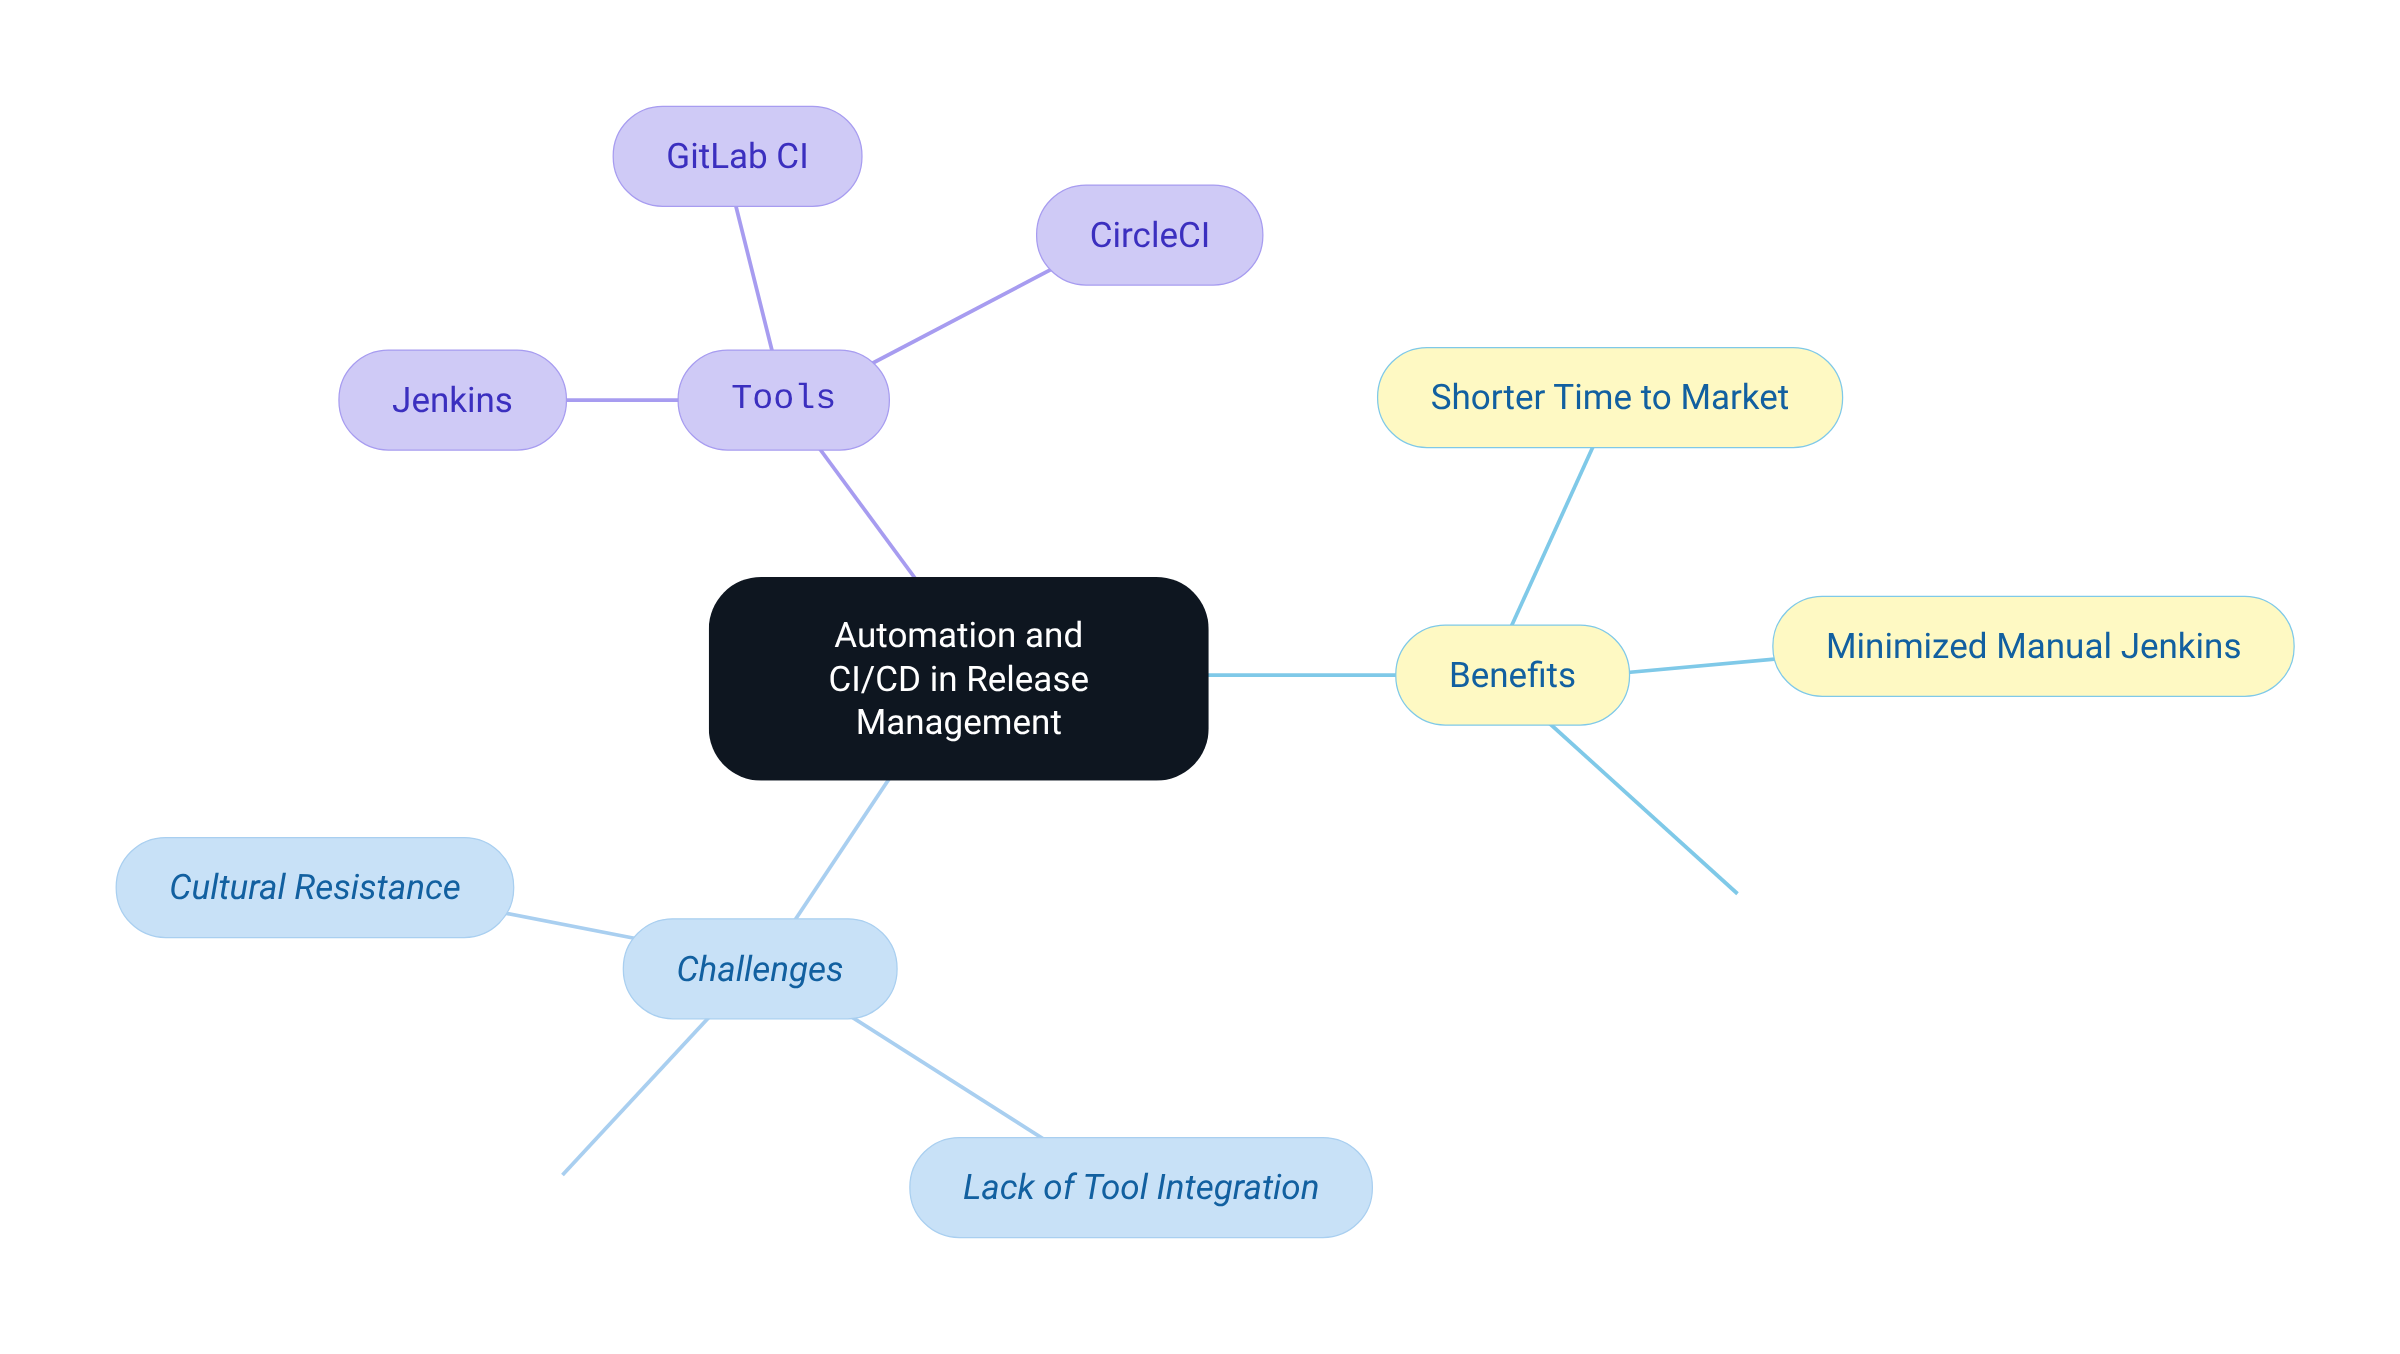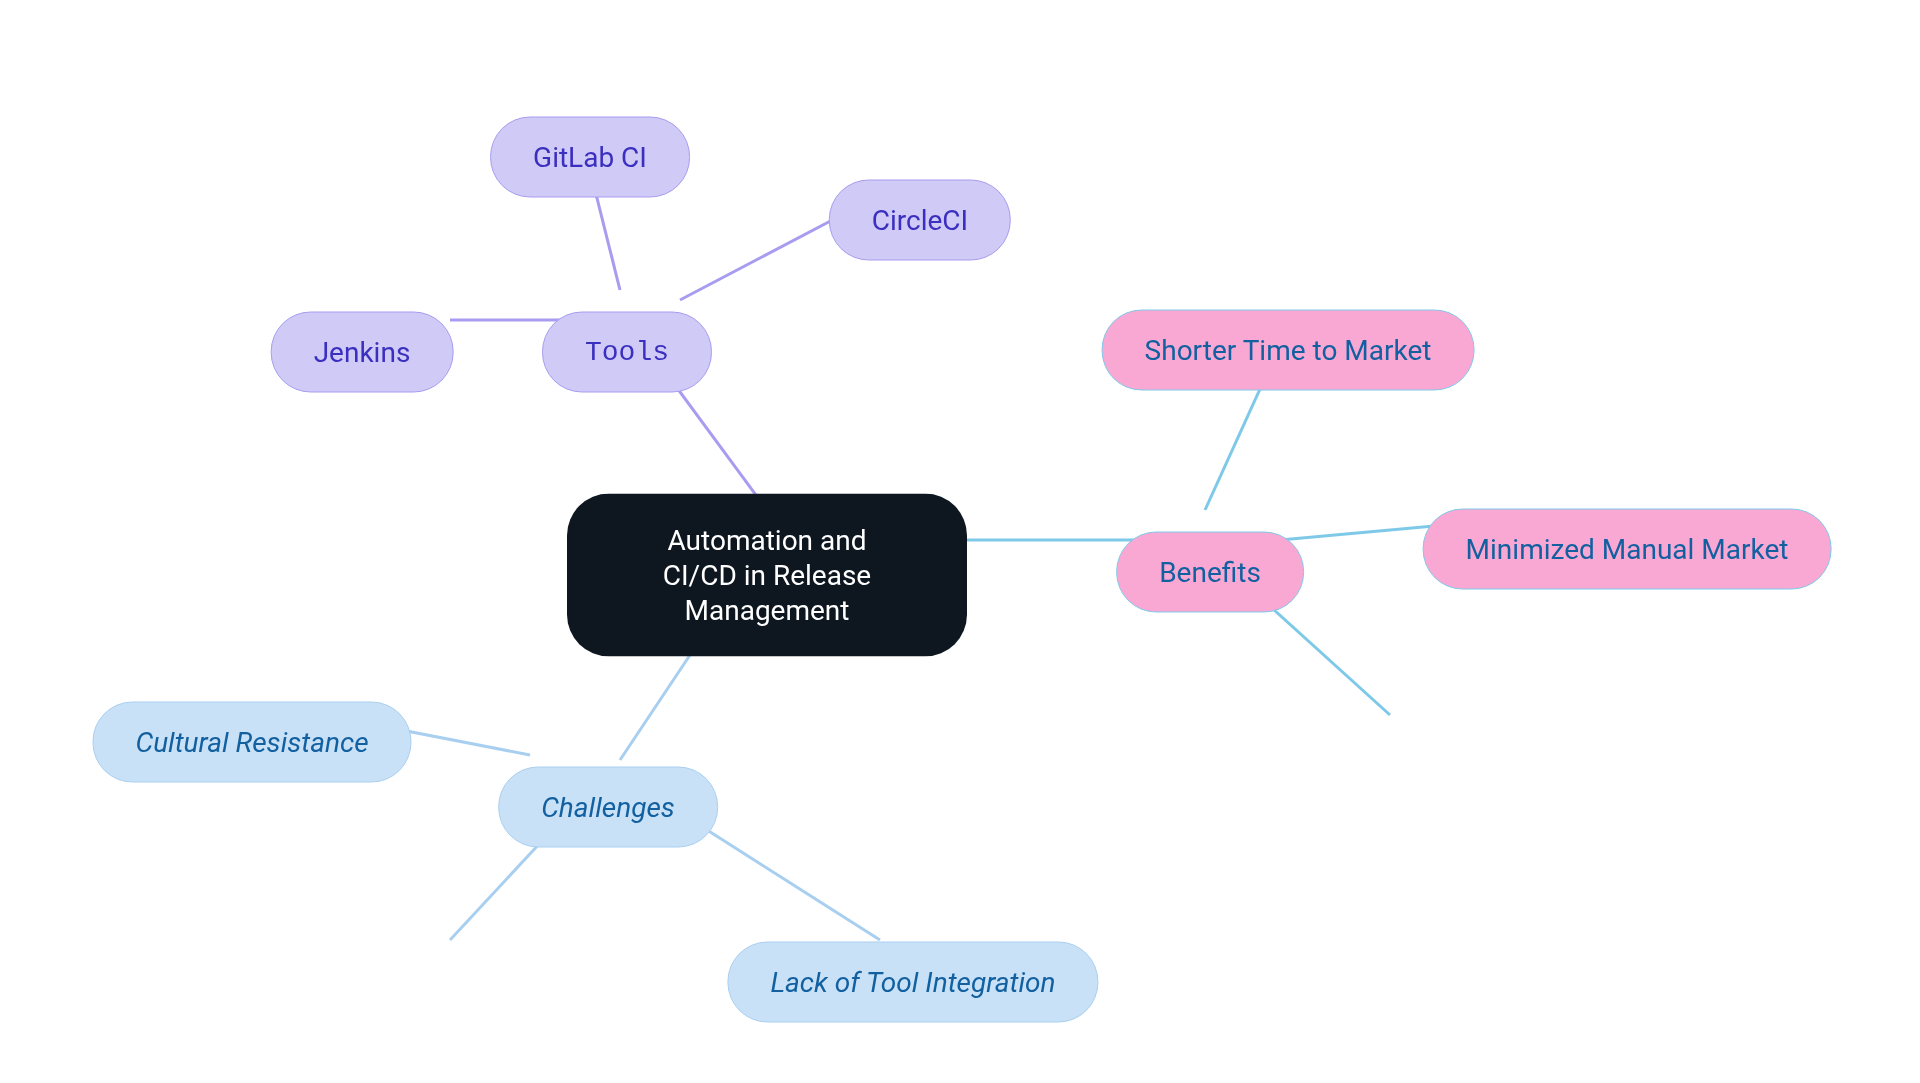--- a/index.html
+++ b/index.html
@@ -27,38 +27,37 @@
     position: absolute;
     padding: 22px 42px;
     border-radius: 40px;
     font-size: 28px;
     line-height: 1.25;
     text-align: center;
     white-space: nowrap;
     transform: translate(-50%, -50%);
     box-sizing: border-box;
     border: 1.5px solid transparent;
-    margin-top: 32px;
   }
   .node.center {
     background: #0e1620;
     color: #ffffff;
     white-space: normal;
     width: 400px;
     padding: 28px 60px;
     border-radius: 42px;
     font-size: 28px;
   }
   .node.purple {
     background: #cfcaf6;
     border-color: #a79cf0;
     color: #3b2fbf;
   }
   .node.blue {
-    background: #f9a8d4;
+    background: #fef9c3;
     border-color: #7fc9e8;
     color: #1260a0;
   }
   .node.lightblue {
     background: #c8e1f7;
     border-color: #a9cff0;
     color: #1260a0;
     font-style: italic;
   }
 </style>
@@ -96,19 +95,19 @@
 
   <div class="node center" style="left:767px; top:543px;">Automation and CI/CD in Release Management</div>
 
   <div class="node purple" style="left:627px; top:320px;font-family:Liberation Mono, monospace;">Tools</div>
   <div class="node purple" style="left:362px; top:320px;">Jenkins</div>
   <div class="node purple" style="left:590px; top:125px;">GitLab CI</div>
   <div class="node purple" style="left:920px; top:188px;">CircleCI</div>
 
   <div class="node blue" style="left:1210px; top:540px;">Benefits</div>
   <div class="node blue" style="left:1288px; top:318px;">Shorter Time to Market</div>
-  <div class="node blue" style="left:1627px; top:517px;">Minimized Manual Market</div>
+  <div class="node blue" style="left:1627px; top:517px;">Minimized Manual Jenkins</div>
 
   <div class="node lightblue" style="left:608px; top:775px;">Challenges</div>
   <div class="node lightblue" style="left:252px; top:710px;">Cultural Resistance</div>
   <div class="node lightblue" style="left:913px; top:950px;">Lack of Tool Integration</div>
 
 </div>
 
 </body></html>

